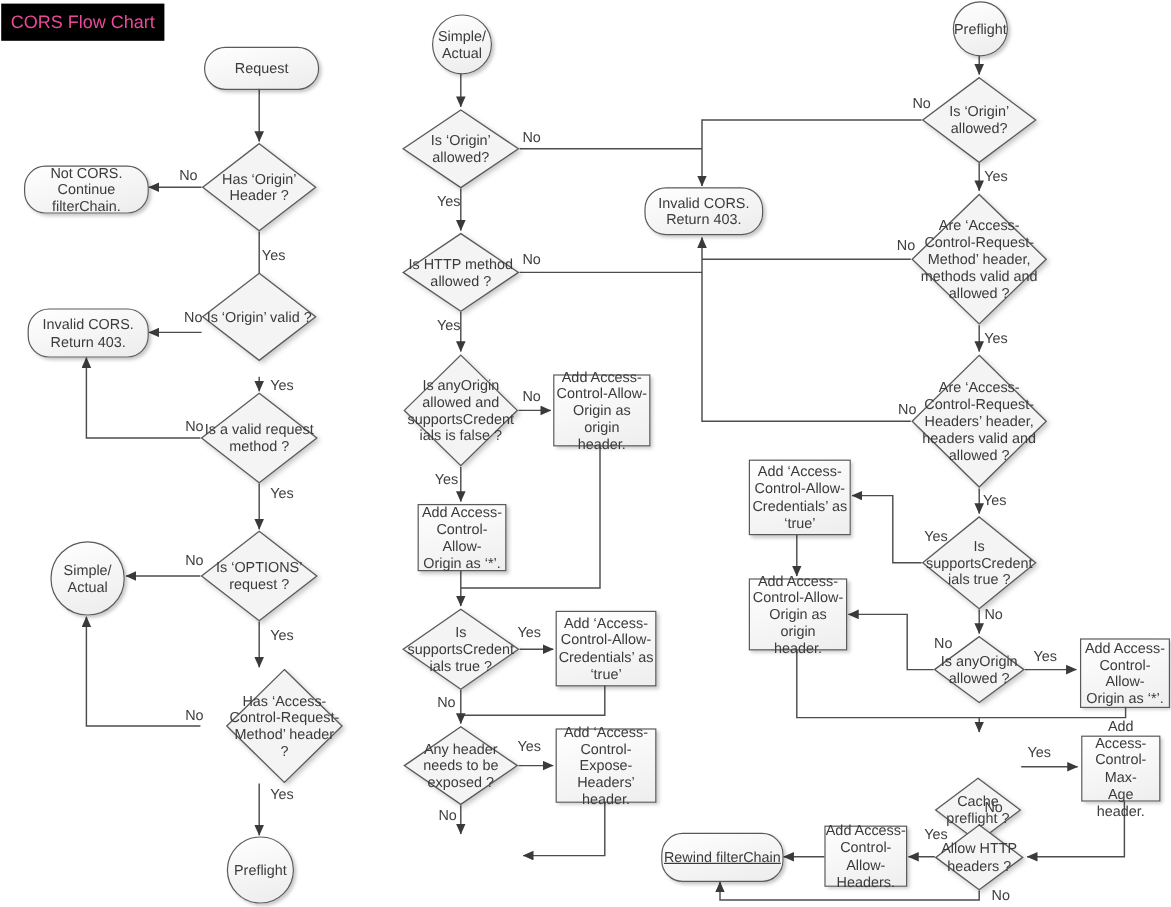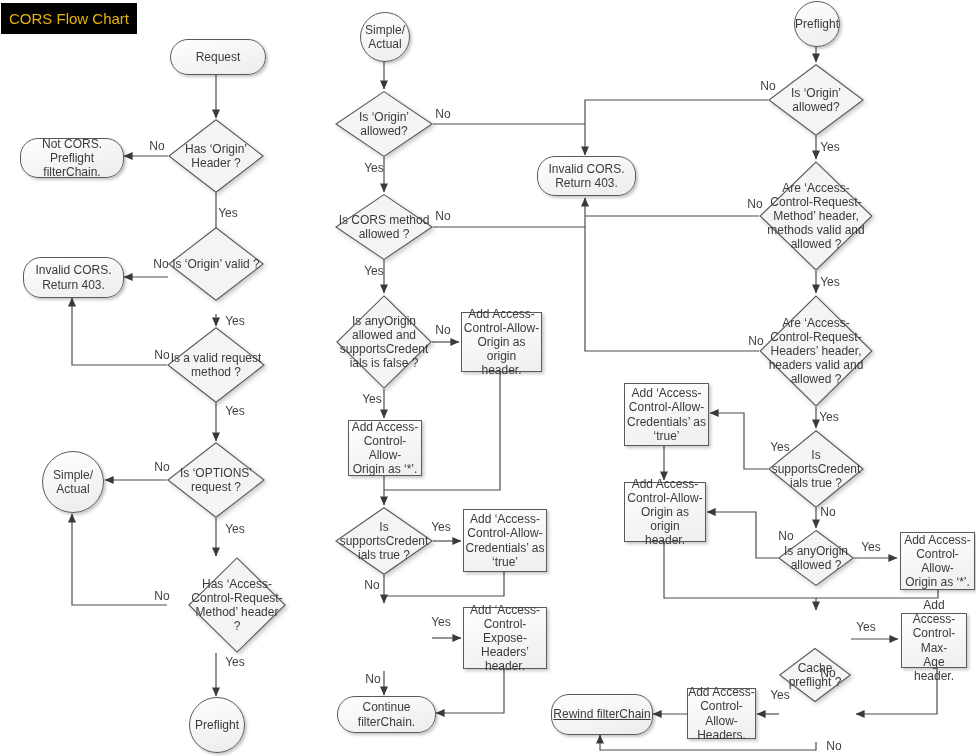--- a/index.html
+++ b/index.html
@@ -1,21 +1,21 @@
 <!DOCTYPE html>
 <html><head>
 <meta charset="utf-8">
 <style>
   html,body{margin:0;padding:0;background:#ffffff;}
   .canvas{position:relative;width:976px;height:756px;background:#ffffff;overflow:hidden;
           font-family:"Liberation Sans", sans-serif;}
   .wires{position:absolute;left:0;top:0;width:976px;height:756px;}
   .wires polyline{fill:none;stroke:#4c4c4c;stroke-width:1.2;}
   .title{position:absolute;left:1px;top:3px;height:31px;line-height:31px;padding:0 8px;
-         background:#000000;color:#eab308;font-size:15px;white-space:nowrap;}
+         background:#000000;color:#ec4899;font-size:15px;white-space:nowrap;}
   .node{position:absolute;display:flex;align-items:center;justify-content:center;
         text-align:center;font-size:12px;line-height:1.18;color:#3b3b3b;}
   .node .txt{white-space:pre-line;position:relative;z-index:2;}
   .stadium{border:1px solid #5a5a5a;border-radius:18px;
            background:linear-gradient(165deg,#ffffff 0%,#ececec 100%);
            box-shadow:2px 2px 3px rgba(0,0,0,0.22);}
   .circle{border:1px solid #5a5a5a;border-radius:50%;
           background:linear-gradient(165deg,#ffffff 0%,#ececec 100%);
           box-shadow:2px 2px 3px rgba(0,0,0,0.22);}
   .rectnode{border:1px solid #5a5a5a;
@@ -95,21 +95,21 @@
     <svg class="dsvg" viewBox="0 0 100 100" preserveAspectRatio="none">
         <polygon points="50,1 99,50 50,99 1,50"></polygon>
       </svg>
     <span class="txt">Has ‘Origin’
 Header ?</span>
     </div>
   <div class="node stadium" style="left:170px;top:39px;width:94px;height:34px;">
     <span class="txt">Request</span>
     </div>
   <div class="node stadium" style="left:20px;top:138px;width:102px;height:38px;">
-    <span class="txt">Not CORS. Preflight
+    <span class="txt">Not CORS. Continue
 filterChain.</span>
     </div>
   <div class="node diamond" style="left:168px;top:227px;width:96px;height:74px;">
     <svg class="dsvg" viewBox="0 0 100 100" preserveAspectRatio="none">
         <polygon points="50,1 99,50 50,99 1,50"></polygon>
       </svg>
     <span class="txt">Is ‘Origin’ valid ?</span>
     </div>
   <div class="node stadium" style="left:23px;top:257px;width:99px;height:39px;">
     <span class="txt">Invalid CORS.
@@ -158,21 +158,21 @@
 allowed?</span>
     </div>
   <div class="node stadium" style="left:537px;top:156px;width:97px;height:38px;">
     <span class="txt">Invalid CORS.
 Return 403.</span>
     </div>
   <div class="node diamond" style="left:335px;top:194px;width:98px;height:66px;">
     <svg class="dsvg" viewBox="0 0 100 100" preserveAspectRatio="none">
         <polygon points="50,1 99,50 50,99 1,50"></polygon>
       </svg>
-    <span class="txt">Is CORS method
+    <span class="txt">Is HTTP method
 allowed ?</span>
     </div>
   <div class="node diamond" style="left:336px;top:295px;width:96px;height:94px;">
     <svg class="dsvg" viewBox="0 0 100 100" preserveAspectRatio="none">
         <polygon points="50,1 99,50 50,99 1,50"></polygon>
       </svg>
     <span class="txt">Is anyOrigin
 allowed and
 supportsCredent
 ials is false ?</span>
@@ -195,27 +195,32 @@
     <span class="txt">Is
 supportsCredent
 ials true ?</span>
     </div>
   <div class="node rectnode" style="left:463px;top:509px;width:82px;height:61px;">
     <span class="txt">Add ‘Access-
 Control-Allow-
 Credentials’ as
 ‘true’</span>
     </div>
+  <div class="node diamond" style="left:336px;top:605px;width:96px;height:66px;">
+    <svg class="dsvg" viewBox="0 0 100 100" preserveAspectRatio="none">
+        <polygon points="50,1 99,50 50,99 1,50"></polygon>
+      </svg>
+    <span class="txt">Any header
+needs to be
+exposed ?</span>
+    </div>
   <div class="node rectnode" style="left:463px;top:607px;width:82px;height:60px;">
     <span class="txt">Add ‘Access-
 Control-Expose-
 Headers’ header.</span>
-    </div>
-  <div class="node stadium" style="left:337px;top:696px;width:97px;height:35px;">
-    <span class="txt">Continue filterChain.</span>
     </div>
 
   <div class="node circle" style="left:794px;top:1px;width:44px;height:44px;">
     <span class="txt">Preflight</span>
     </div>
   <div class="node diamond" style="left:768px;top:64px;width:96px;height:72px;">
     <svg class="dsvg" viewBox="0 0 100 100" preserveAspectRatio="none">
         <polygon points="50,1 99,50 50,99 1,50"></polygon>
       </svg>
     <span class="txt">Is ‘Origin’
@@ -277,20 +282,27 @@
     <svg class="dsvg" viewBox="0 0 100 100" preserveAspectRatio="none">
         <polygon points="50,1 99,50 50,99 1,50"></polygon>
       </svg>
     <span class="txt">Cache
 preflight ?</span>
     </div>
   <div class="node rectnode" style="left:901px;top:613px;width:64px;height:53px;">
     <span class="txt">Add Access-
 Control-Max-
 Age header.</span>
+    </div>
+  <div class="node diamond" style="left:779px;top:687px;width:74px;height:55px;">
+    <svg class="dsvg" viewBox="0 0 100 100" preserveAspectRatio="none">
+        <polygon points="50,1 99,50 50,99 1,50"></polygon>
+      </svg>
+    <span class="txt">Allow HTTP
+headers ?</span>
     </div>
   <div class="node rectnode" style="left:687px;top:688px;width:67px;height:49px;">
     <span class="txt">Add Access-
 Control-
 Allow-
 Headers.</span>
     </div>
   <div class="node stadium" style="left:551px;top:694px;width:100px;height:39px;text-decoration:underline;">
     <span class="txt">Rewind filterChain</span>
     </div>

